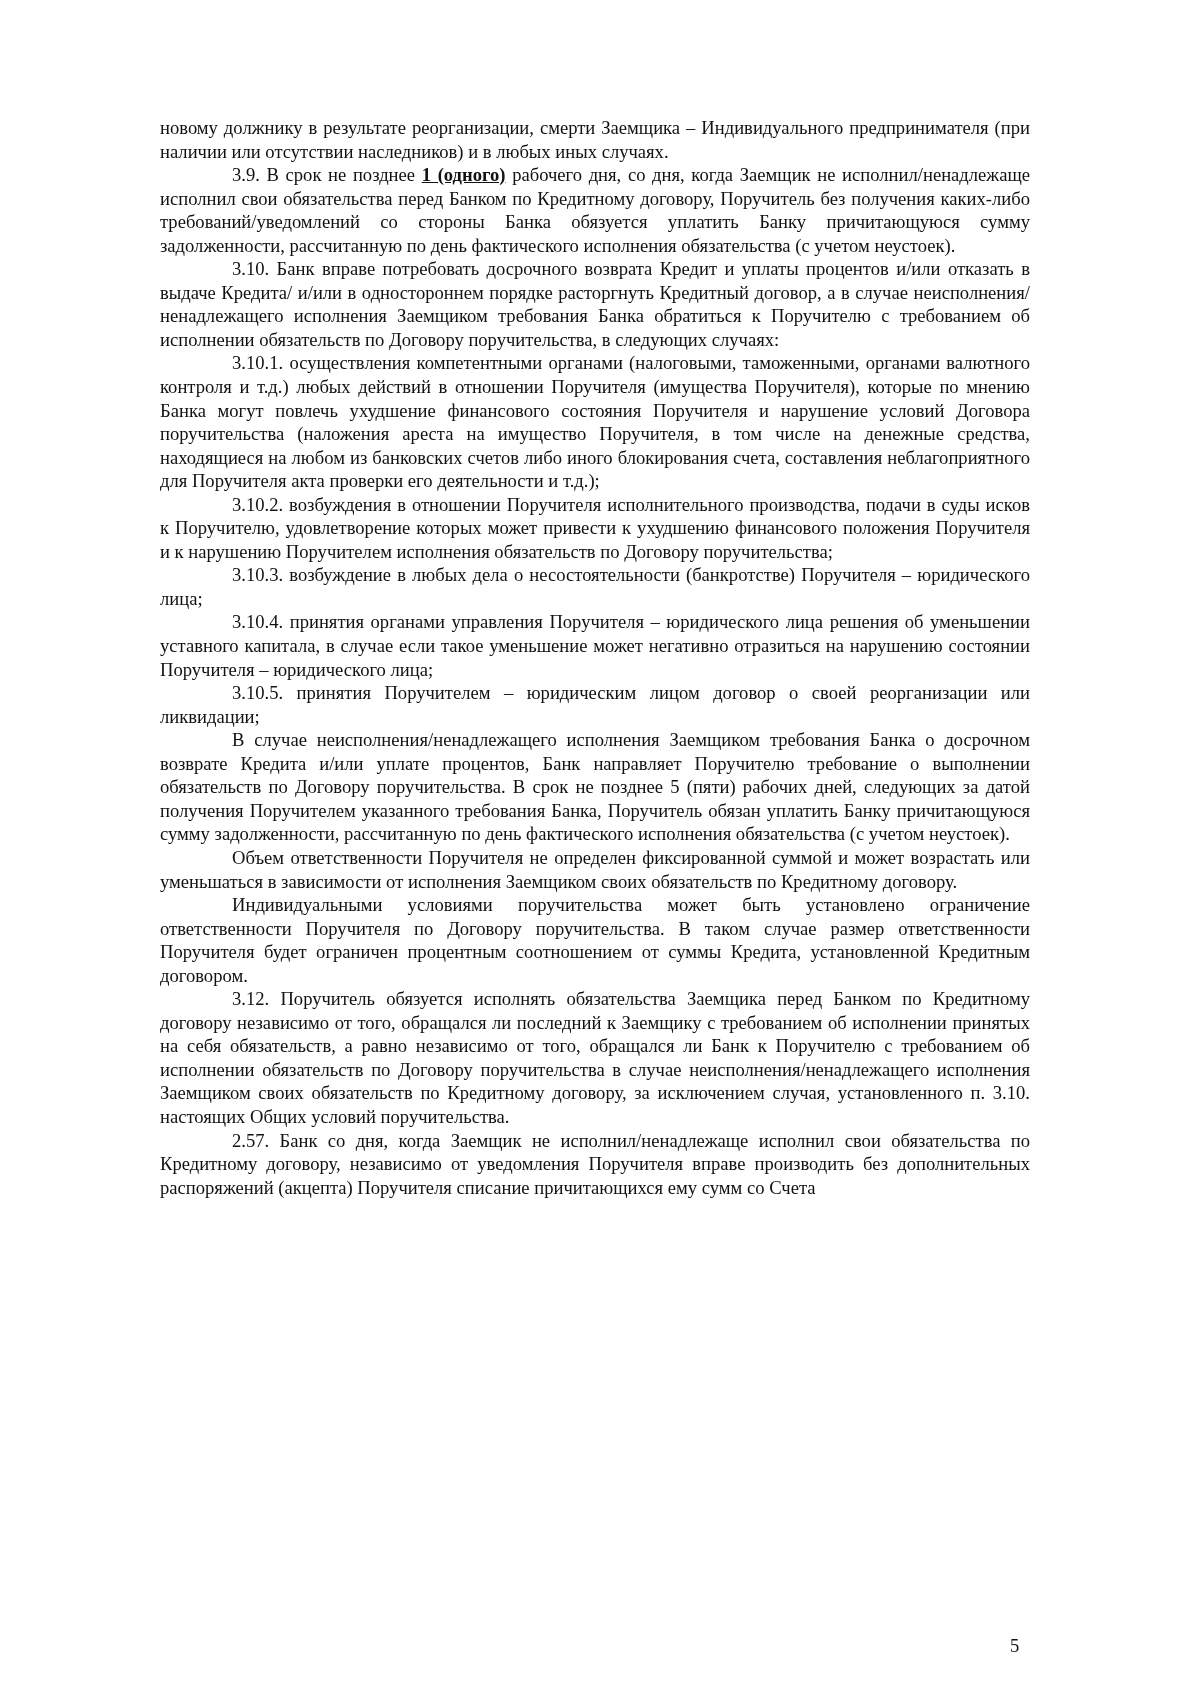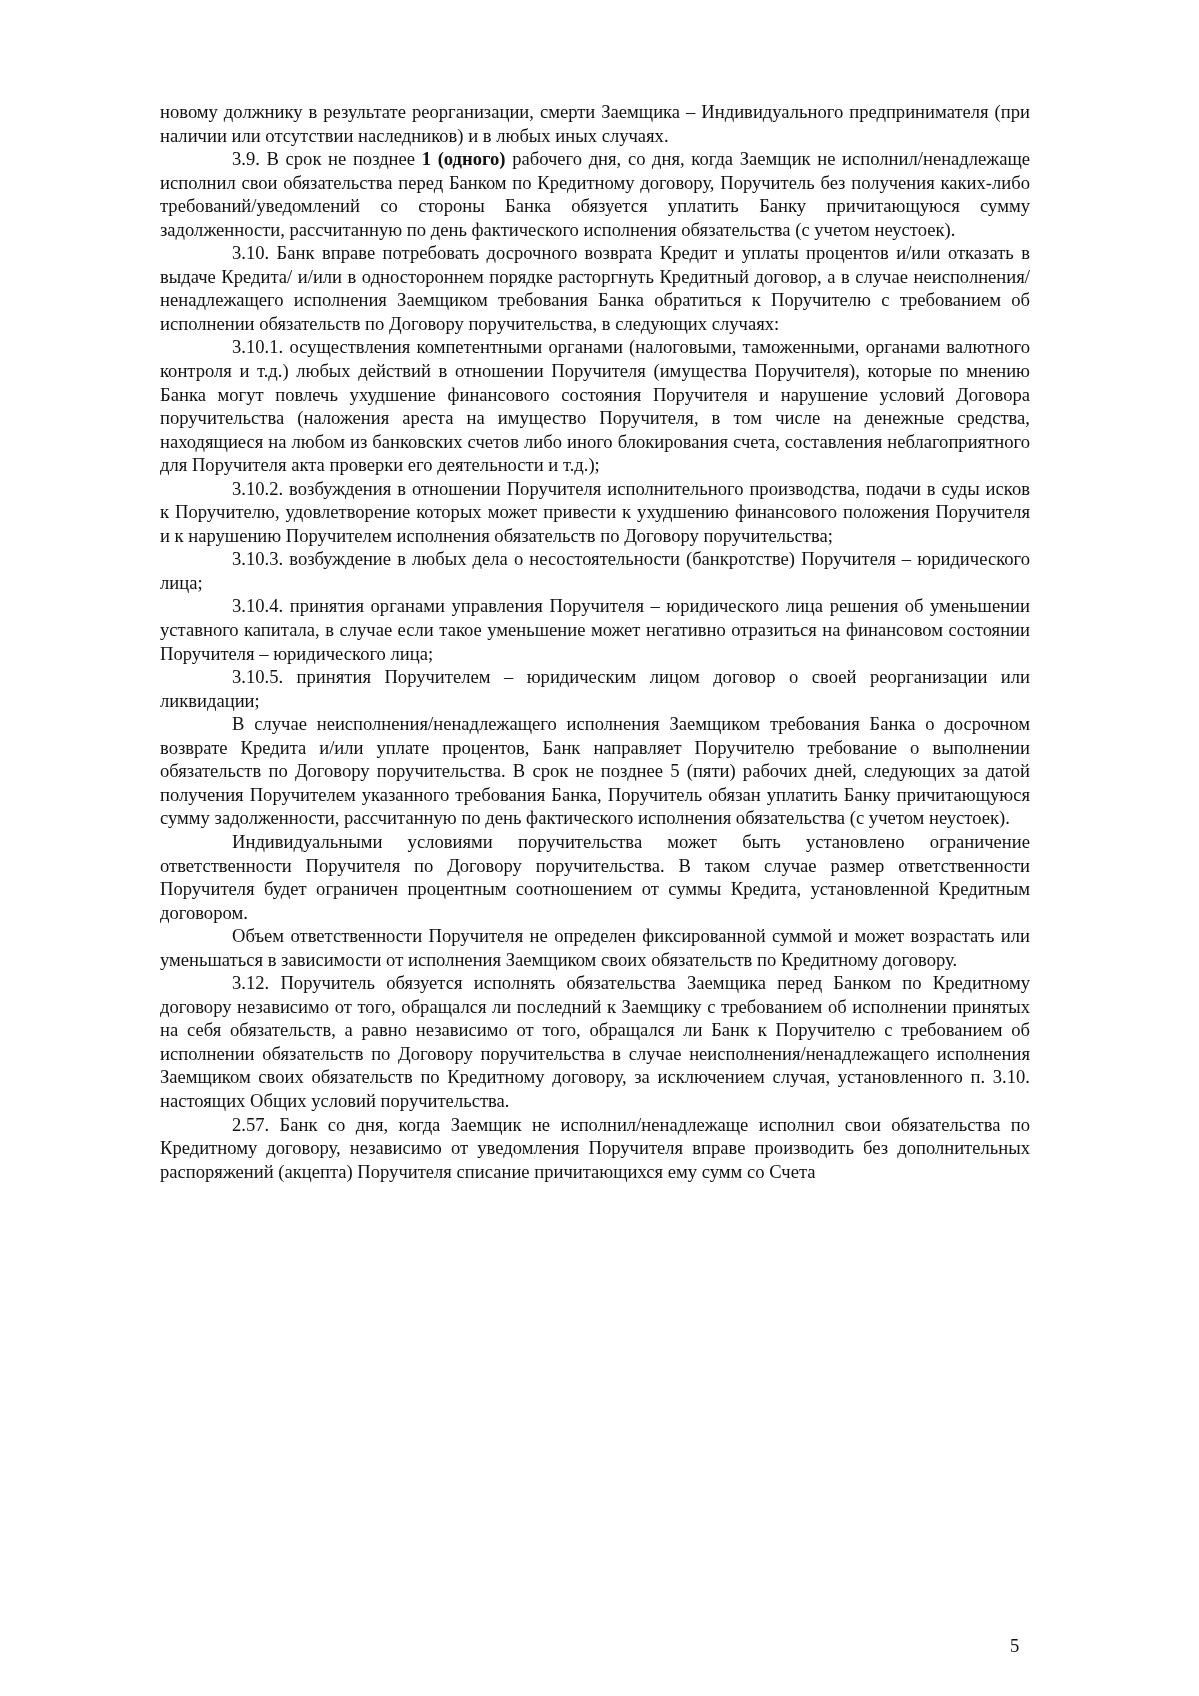--- a/index.html
+++ b/index.html
@@ -1,51 +1,51 @@
 <!DOCTYPE html>
 <html><head>
 <meta charset="utf-8">
 <style>
   html, body { margin: 0; padding: 0; background: #ffffff; }
   body { width: 1199px; height: 1696px; position: relative; overflow: hidden; }
   .page {
     position: absolute;
     left: 160px;
-    top: 100px;
+    top: 116px;
     width: 870px;
     font-family: "Liberation Serif", serif;
     font-size: 18.6px;
     line-height: 23.55px;
     color: #111111;
   }
   .p { margin: 0; text-align: justify; text-align-last: left; }
   .ind { text-indent: 72px; }
   .red { color: #c0202a; }
-  b { font-weight: bold; }
+  b { font-weight: bold; text-decoration: underline; }
   .pagenum {
     position: absolute;
     left: 1010px;
     top: 1635px;
     font-family: "Liberation Serif", serif;
     font-size: 18.6px;
     color: #111111;
   }
 </style>
 </head>
 <body>
 
 <div class="page">
   <p class="p">новому должнику в результате реорганизации, смерти Заемщика – Индивидуального предпринимателя (при наличии или отсутствии наследников) и в любых иных случаях.</p>
   <p class="p ind"><span>3.9. В срок не позднее </span><b>1 (одного)</b><span> рабочего дня, со дня, когда Заемщик не исполнил/ненадлежаще исполнил свои обязательства перед Банком по Кредитному договору, Поручитель без получения каких-либо требований/уведомлений со стороны Банка обязуется уплатить Банку причитающуюся сумму задолженности, рассчитанную по день фактического исполнения обязательства (с учетом неустоек).</span></p>
   <p class="p ind">3.10. Банк вправе потребовать досрочного возврата Кредит и уплаты процентов и/или отказать в выдаче Кредита/ и/или в одностороннем порядке расторгнуть Кредитный договор, а в случае неисполнения/ненадлежащего исполнения Заемщиком требования Банка обратиться к Поручителю с требованием об исполнении обязательств по Договору поручительства, в следующих случаях:</p>
   <p class="p ind">3.10.1. осуществления компетентными органами (налоговыми, таможенными, органами валютного контроля и т.д.) любых действий в отношении Поручителя (имущества Поручителя), которые по мнению Банка могут повлечь ухудшение финансового состояния Поручителя и нарушение условий Договора поручительства (наложения ареста на имущество Поручителя, в том числе  на денежные средства, находящиеся на любом из банковских счетов либо иного блокирования счета, составления неблагоприятного для Поручителя акта проверки его деятельности и т.д.);</p>
   <p class="p ind">3.10.2. возбуждения в отношении Поручителя исполнительного производства, подачи в суды исков к Поручителю, удовлетворение которых может привести к ухудшению финансового положения Поручителя и к нарушению Поручителем исполнения обязательств по Договору поручительства;</p>
   <p class="p ind">3.10.3. возбуждение в любых дела о несостоятельности (банкротстве) Поручителя – юридического лица;</p>
-  <p class="p ind">3.10.4. принятия органами управления Поручителя – юридического лица решения об уменьшении уставного капитала, в случае если такое уменьшение может негативно отразиться на финансовом состоянии Поручителя – юридического лица;</p>
+  <p class="p ind">3.10.4. принятия органами управления Поручителя – юридического лица решения об уменьшении уставного капитала, в случае если такое уменьшение может негативно отразиться на нарушению состоянии Поручителя – юридического лица;</p>
   <p class="p ind">3.10.5.  принятия Поручителем – юридическим лицом договор о своей реорганизации или ликвидации;</p>
   <p class="p ind">В случае неисполнения/ненадлежащего исполнения Заемщиком требования Банка о досрочном возврате Кредита и/или уплате процентов, Банк направляет Поручителю требование о выполнении обязательств по Договору поручительства. В срок не позднее 5 (пяти) рабочих дней, следующих за датой получения Поручителем указанного требования Банка, Поручитель обязан уплатить Банку причитающуюся сумму задолженности, рассчитанную по день фактического исполнения обязательства (с учетом неустоек).</p>
+  <p class="p ind">Объем ответственности Поручителя не определен фиксированной суммой и может возрастать или уменьшаться в зависимости от исполнения Заемщиком своих обязательств по Кредитному договору.</p>
   <p class="p ind">Индивидуальными условиями поручительства может быть установлено ограничение ответственности Поручителя по Договору поручительства. В таком случае размер ответственности Поручителя будет ограничен процентным соотношением от суммы Кредита, установленной Кредитным договором.</p>
-  <p class="p ind">Объем ответственности Поручителя не определен фиксированной суммой и может возрастать или уменьшаться в зависимости от исполнения Заемщиком своих обязательств по Кредитному договору.</p>
   <p class="p ind">3.12. Поручитель обязуется исполнять обязательства Заемщика перед Банком по Кредитному договору независимо от того, обращался ли последний к Заемщику с требованием об исполнении принятых на себя обязательств, а равно независимо от того, обращался ли Банк к Поручителю с требованием об исполнении обязательств по Договору поручительства в случае неисполнения/ненадлежащего исполнения Заемщиком своих обязательств по Кредитному договору, за исключением случая, установленного п. 3.10. настоящих Общих условий поручительства.</p>
   <p class="p ind">2.57.  Банк со дня, когда Заемщик не исполнил/ненадлежаще исполнил свои обязательства по Кредитному договору, независимо от уведомления Поручителя вправе производить без дополнительных распоряжений (акцепта) Поручителя списание причитающихся ему сумм со Счета</p>
 </div>
 
 <div class="pagenum">5</div>
 
 </body></html>

